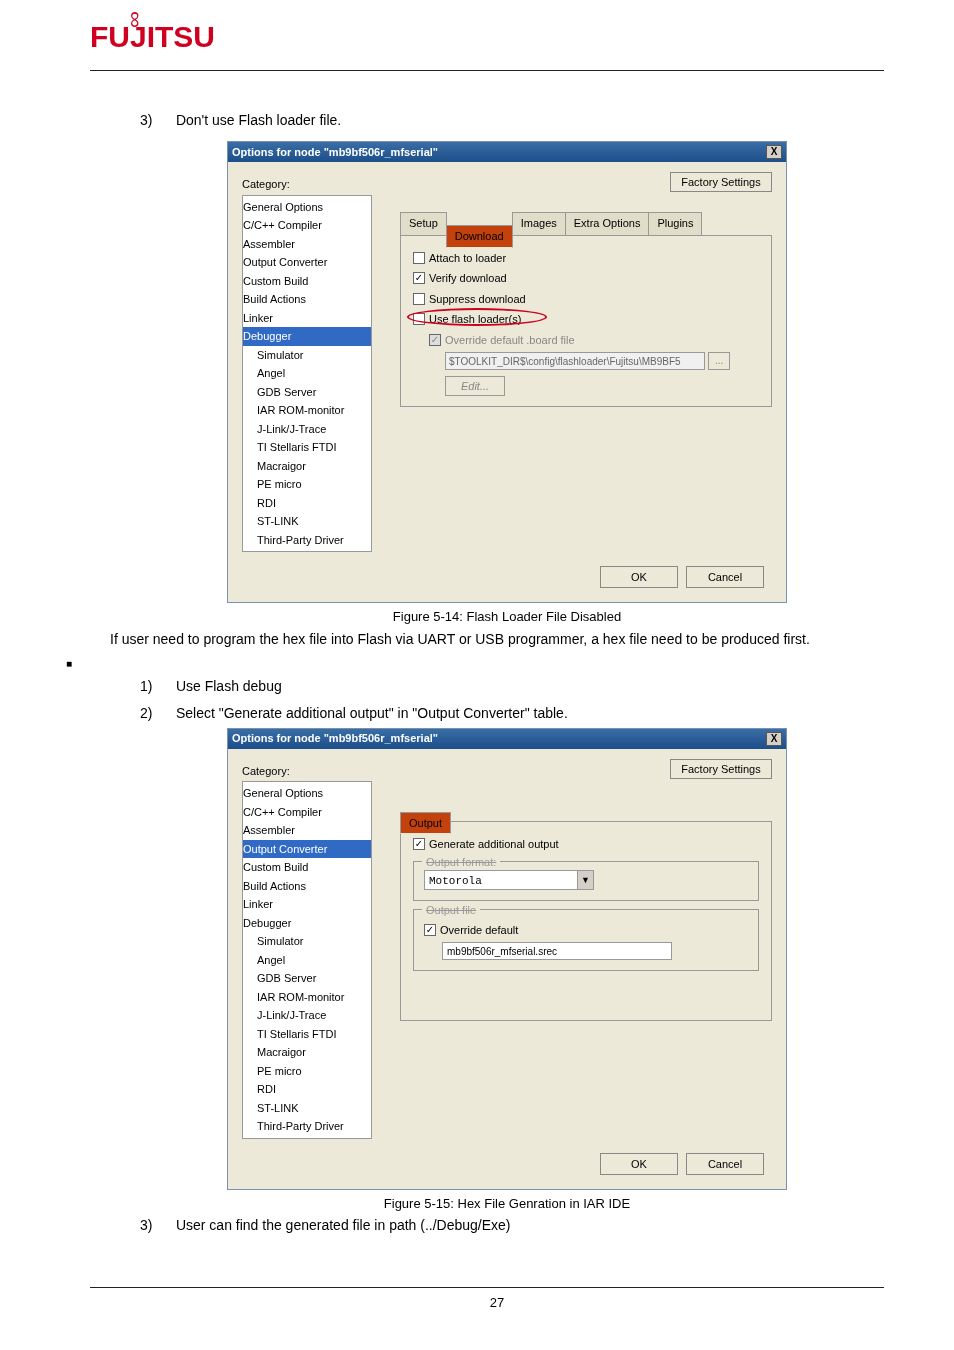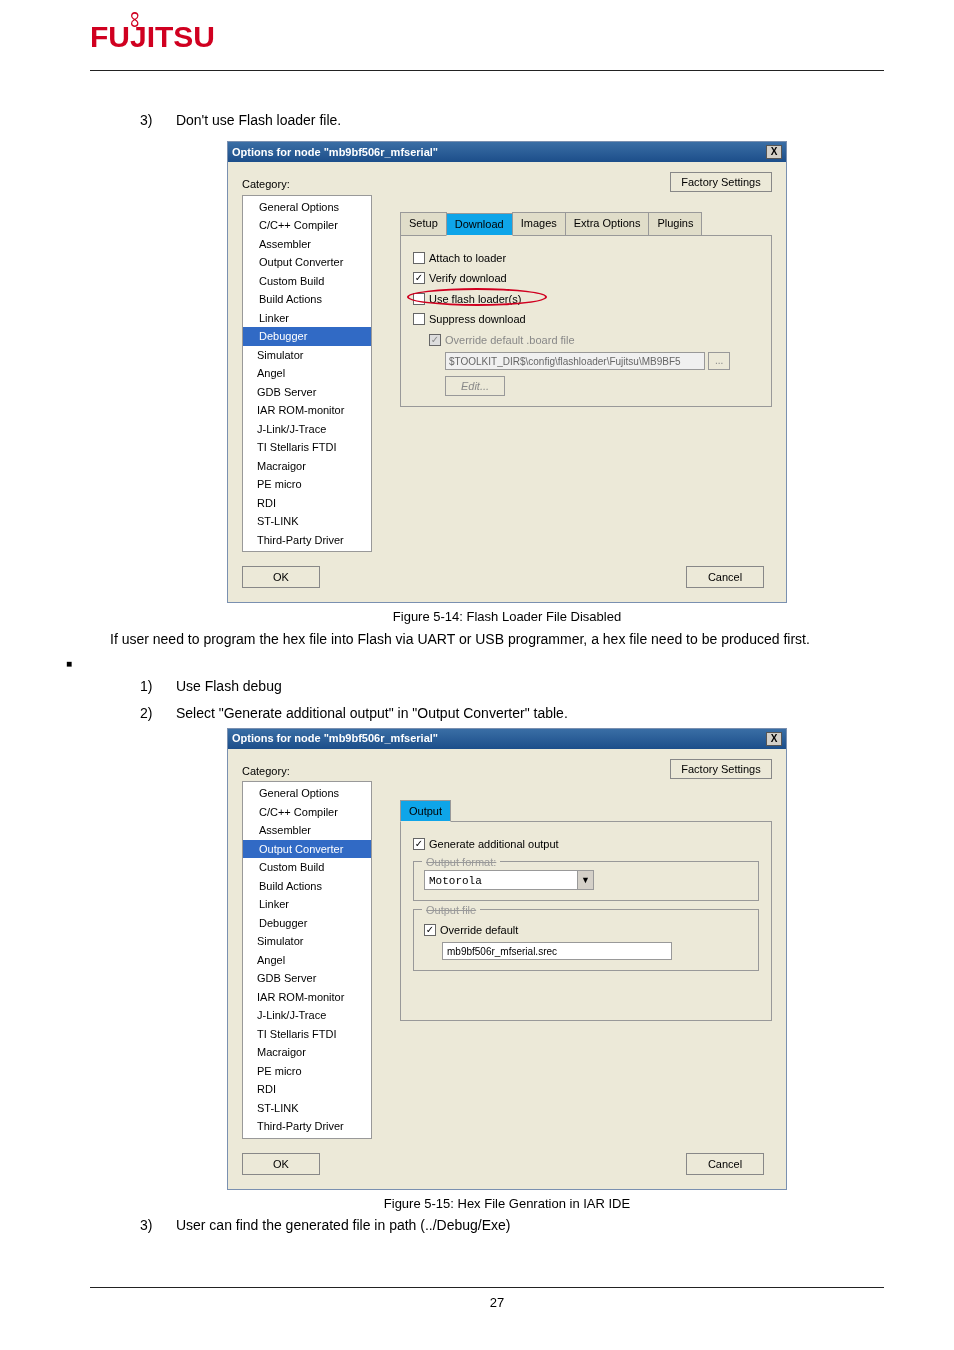--- a/index.html
+++ b/index.html
@@ -14,42 +14,42 @@
   .dialog-wrap { margin: 10px auto 4px; width: 560px; }
   .dialog { border: 1px solid #7a90b0; background: #ece9d8; position: relative; font-size: 11px; font-family: "Tahoma", Arial, sans-serif; color: #000; }
   .titlebar { height: 20px; background: linear-gradient(#3a6ea5, #1c4e8a); display: flex; align-items: center; padding: 0 4px; }
   .titlebar-text { flex: 1; color: #fff; font-weight: bold; font-size: 11px; }
   .titlebar-x { width: 16px; height: 14px; background: #d4d0c8; border: 1px solid #555; font-size: 10px; text-align: center; line-height: 12px; font-weight: bold; }
   .dlg-body { padding: 14px 14px 14px 14px; background: #ece9d8; }
   .dlg-columns { display: flex; gap: 28px; }
   .cat-col { width: 130px; }
   .cat-label { font-size: 11px; margin-bottom: 2px; }
   .cat-list { border: 1px solid #999; background: #fff; font-size: 11px; padding: 2px 0; }
-  .cat-item { padding: 1px 16px; white-space: nowrap; }
+  .cat-item { padding: 1px 0; white-space: nowrap; }
   .cat-item.sub { padding-left: 14px; }
   .cat-item.sel { background: #316ac5; color: #fff; }
   .panel-col { flex: 1; position: relative; }
   .factory { position: absolute; top: -4px; right: 0; width: 102px; height: 20px; border: 1px solid #888; background: #ece9d8; text-align: center; font-size: 11px; line-height: 18px; }
   .tabs { margin-top: 36px; display: flex; font-size: 11px; }
   .tab { border: 1px solid #999; border-bottom: none; padding: 2px 8px; background: #ece9d8; margin-right: -1px; }
-  .tab.active { background: #0ea5e9; position: relative; top: 1px; z-index: 2; border-bottom: 1px solid #ece9d8; text-align: center; }
+  .tab.active { background: #c2410c; position: relative; top: 13px; z-index: 2; border-bottom: 1px solid #ece9d8; text-align: center; }
   .tab.inactive { background: #e0ddc9; }
   .tabpanel { border: 1px solid #999; padding: 10px 12px; background: #ece9d8; min-height: 170px; }
   .chk { display: flex; align-items: center; gap: 4px; margin: 4px 0; font-size: 11px; }
   .chkbox { width: 12px; height: 12px; border: 1px solid #666; background: #fff; display: inline-flex; align-items: center; justify-content: center; font-size: 10px; line-height: 10px; }
   .chkbox.checked::after { content: "✓"; font-size: 10px; }
   .chkbox.disabled { background: #ddd; color: #888; }
   .indented { margin-left: 16px; }
   .chk.red-circle { position: relative; }
   .red-ellipse { position: absolute; left: -6px; top: -3px; width: 140px; height: 18px; border: 2px solid #d00020; border-radius: 50%; pointer-events: none; }
   .disabled-text { color: #888; }
   .txtfield { width: 260px; height: 18px; border: 1px solid #999; background: #f0f0f0; font-size: 10px; padding: 1px 3px; overflow: hidden; white-space: nowrap; color: #666; display: inline-block; vertical-align: middle; }
   .dotsbtn { width: 22px; height: 18px; border: 1px solid #999; background: #ece9d8; font-size: 10px; display: inline-block; text-align: center; line-height: 16px; vertical-align: middle; color: #888; }
   .editbtn { width: 60px; height: 20px; border: 1px solid #999; background: #ece9d8; font-size: 11px; color: #888; display: inline-block; text-align: center; line-height: 18px; margin-top: 6px; }
-  .btnrow { display: flex; justify-content: space-between; margin-top: 14px; padding-right: 8px; }
+  .btnrow { display: flex; justify-content: flex-end; gap: 8px; margin-top: 14px; padding-right: 8px; }
   .winbtn { width: 78px; height: 22px; border: 1px solid #888; background: #ece9d8; font-size: 11px; text-align: center; line-height: 20px; }
   .caption { text-align: center; font-size: 13px; margin: 4px 0 2px; }
   .para { font-size: 14px; line-height: 1.5; margin: 0 0 6px -30px; padding-right: 10px; }
   .bullet-sq { position: absolute; left: -44px; font-size: 10px; }
   .bullet-row { position: relative; height: 14px; margin: 4px 0 4px -30px; }
   .fieldset { border: 1px solid #999; margin: 8px 0; padding: 8px 10px 10px; position: relative; }
   .fieldset .legend { position: absolute; top: -8px; left: 8px; background: #ece9d8; padding: 0 4px; font-size: 11px; }
   .legend.strike { text-decoration: line-through; color: #999; }
   .select { display: flex; align-items: stretch; width: 170px; height: 20px; border: 1px solid #999; background: #fff; }
   .select-val { flex: 1; padding: 2px 4px; font-size: 11px; font-family: Liberation Mono, monospace; }
@@ -118,28 +118,28 @@
               </div>
               <div class="tabpanel">
                 <div class="chk">
                   <span class="chkbox"></span>
                   <span>Attach to loader</span>
                 </div>
                 <div class="chk">
                   <span class="chkbox checked"></span>
                   <span>Verify download</span>
                 </div>
+                <div class="chk">
+                  <span class="chkbox"></span>
+                  <span>Suppress download</span>
+                </div>
                 <div class="chk red-circle">
                   <span class="red-ellipse"></span>
                   <span class="chkbox"></span>
                   <span>Use flash loader(s)</span>
-                </div>
-                <div class="chk">
-                  <span class="chkbox"></span>
-                  <span>Suppress download</span>
                 </div>
                 <div class="chk indented disabled-text">
                   <span class="chkbox checked disabled"></span>
                   <span>Override default .board file</span>
                 </div>
                 <div class="indented" style="margin-left:32px; margin-top:2px;">
                   <span class="txtfield">$TOOLKIT_DIR$\config\flashloader\Fujitsu\MB9BF5</span>
                   <span class="dotsbtn">...</span>
                 </div>
                 <div class="indented" style="margin-left:32px;font-style:italic;">

